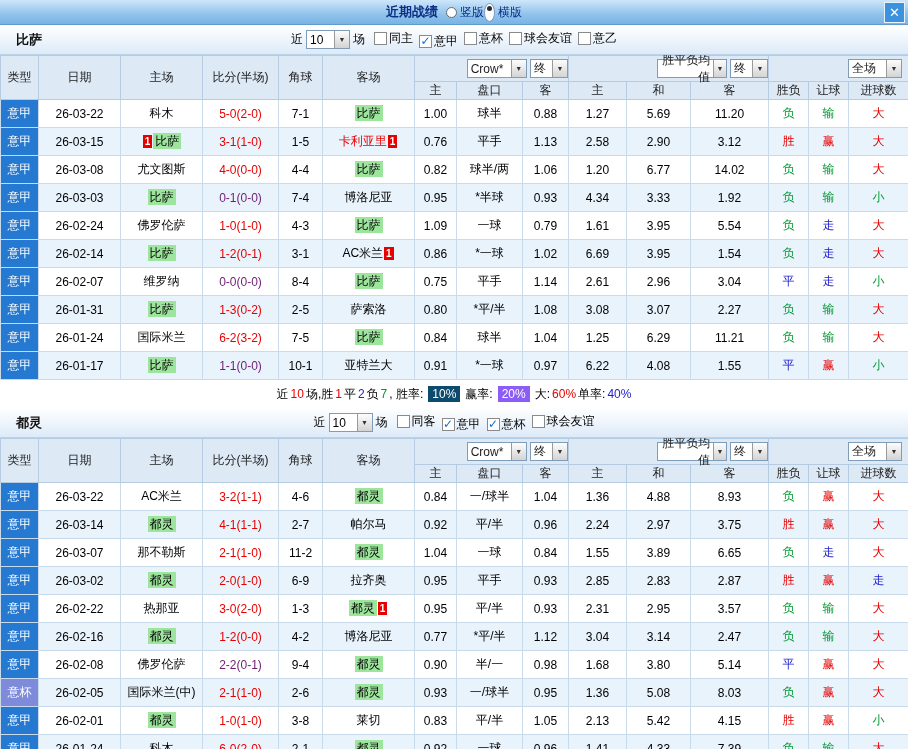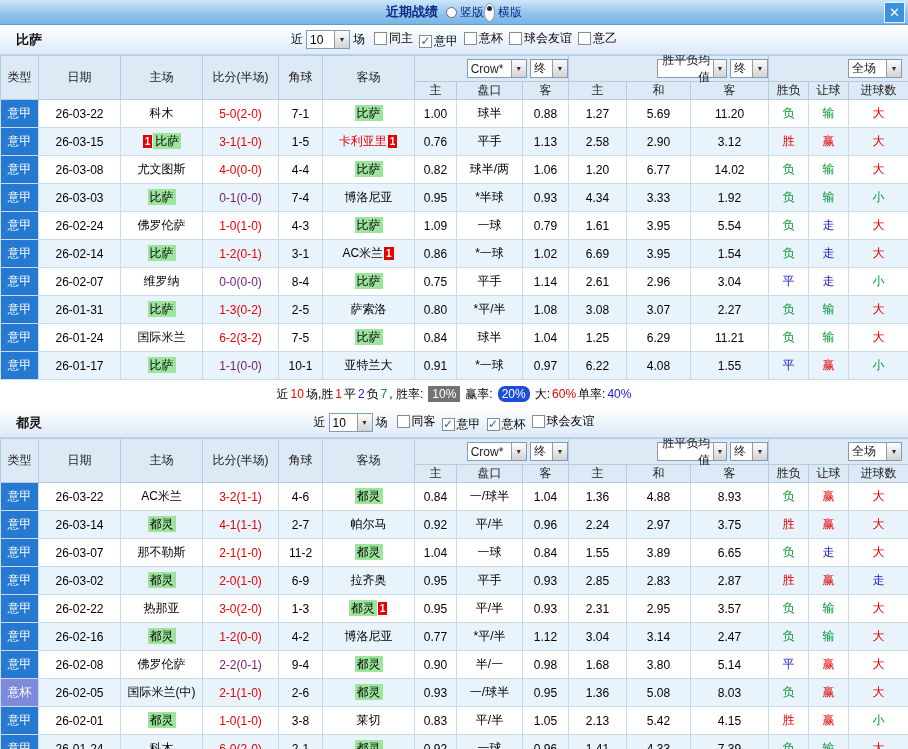--- a/index.html
+++ b/index.html
@@ -96,22 +96,22 @@
   }
   
   .summary {
     height:28px; display:flex; align-items:center; justify-content:center;
     gap:2px; background:#fff; font-size:12px;
   }
   .sum-k { color:#000; }
   .sum-r { color:#e60000; }
   .sum-g { color:#009933; }
   .sum-b { color:#2020cc; }
-  .pct1 { background:#737373; color:#fff; padding:1px 4px; margin:0 3px; }
-  .pct2 { background:#1d4ed8; color:#fff; padding:1px 4px; margin:0 3px;border-radius:7px; }
+  .pct1 { background:#0c4a6e; color:#fff; padding:1px 4px; margin:0 3px; }
+  .pct2 { background:#8b5cf6; color:#fff; padding:1px 4px; margin:0 3px; }
 </style>
 </head>
 <body>
 
 <div class="topbar">
   <span class="topbar-title">近期战绩</span>
   <span class="radio-group">
       <span class="radio-opt">
         <span class="radio-circle"></span>
         <span>竖版</span>

